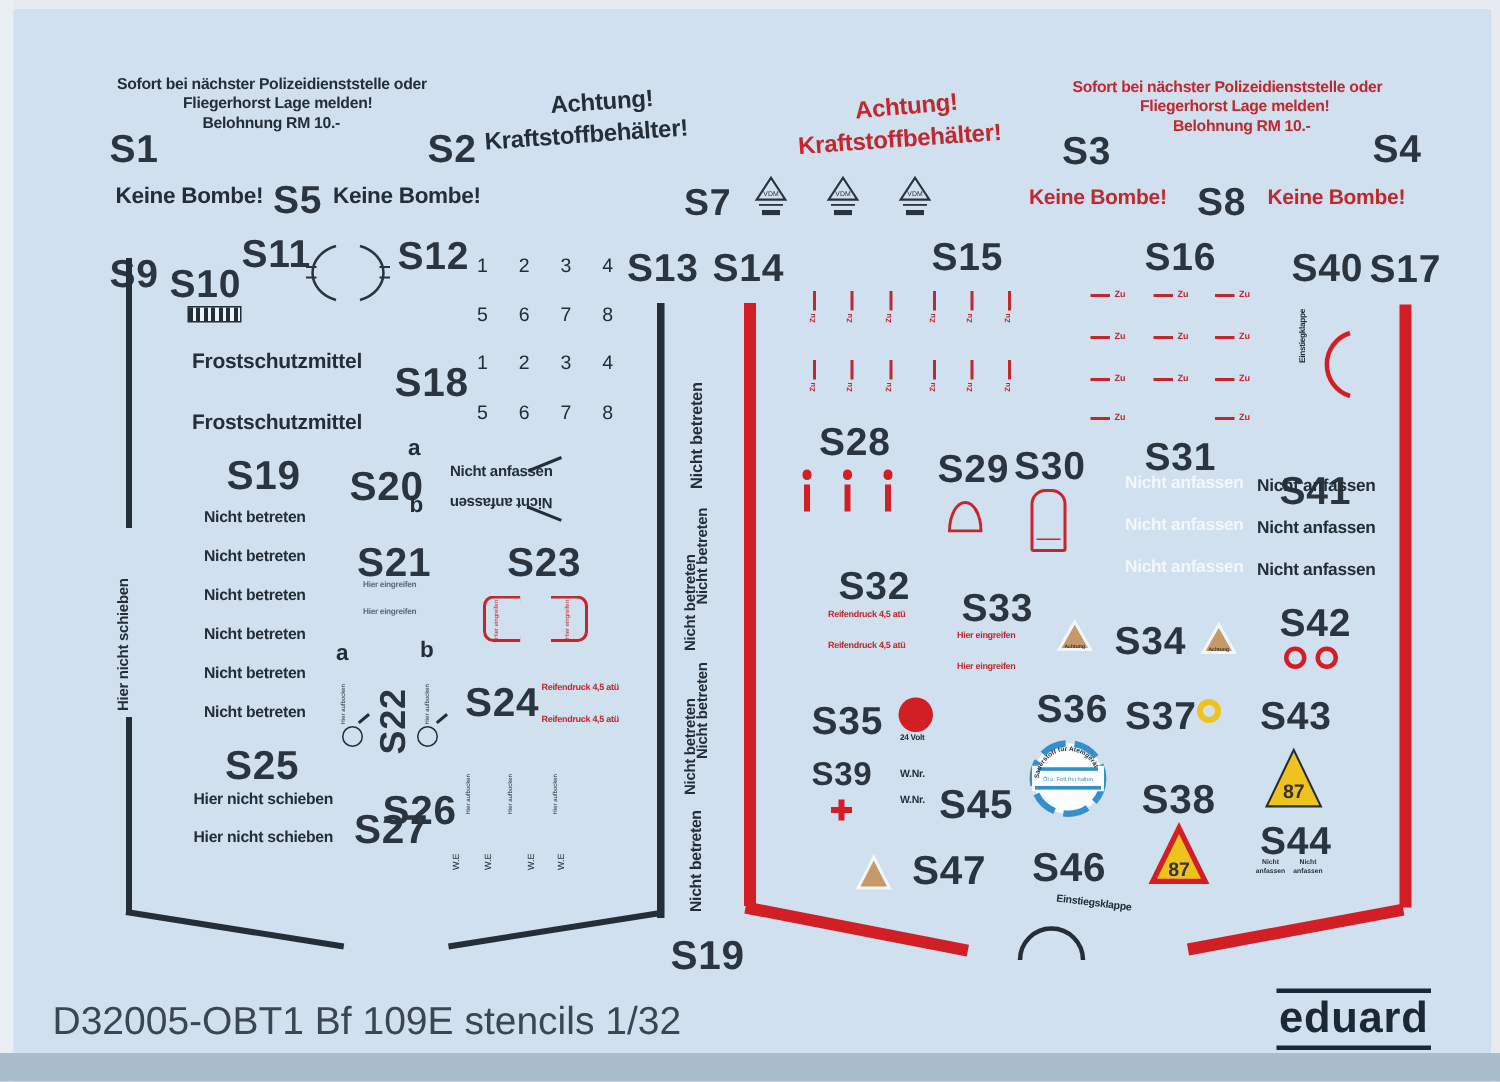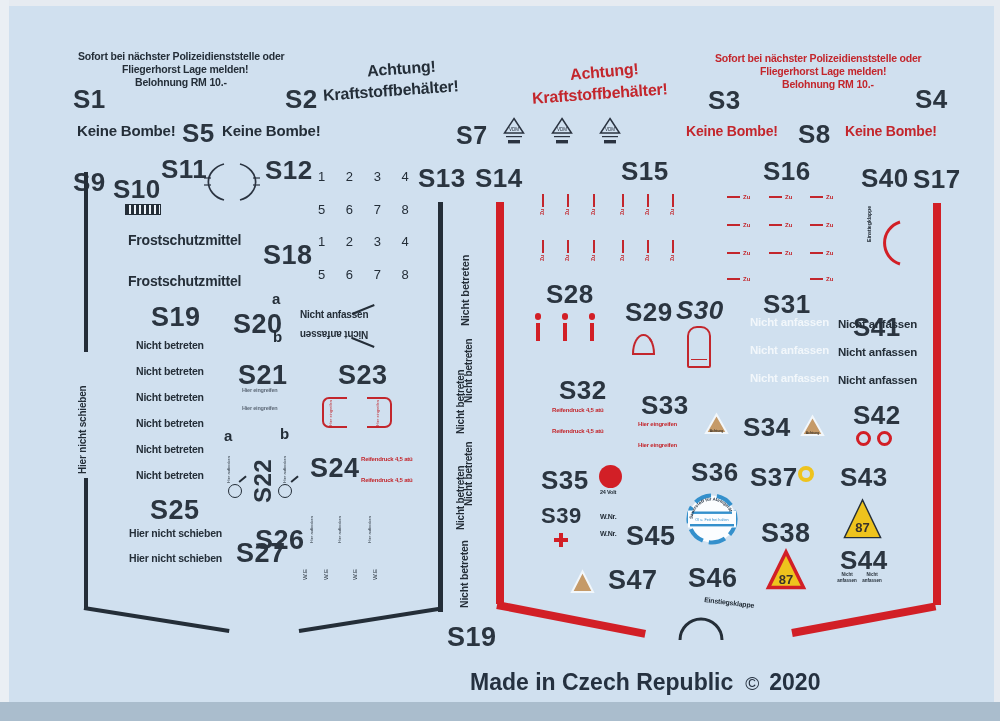--- a/index.html
+++ b/index.html
@@ -42,22 +42,23 @@
   .brand{left:851px;top:659px;width:103px;border-top:3.5px solid #1c2836;border-bottom:3.5px solid #1c2836;text-align:center;font-size:29px;font-weight:700;color:#1c2836;line-height:1.22;letter-spacing:.5px}
 </style>
 </head>
 <body>
 
 <div id="stage">
   <div class="edge top"></div>
   <div class="edge left"></div>
   <div class="edge right"></div>
 
-  <div class="it footer-made">
-    <span>Made in Czech Republic</span><span class="copy">©</span><span>2020</span>
+  <div class="it footer-title">D32005-OBT1 Bf 109E stencils 1/32</div>
+  <div class="it brand">
+    <span>eduard</span>
   </div>
 
   <div class="edge bottom"></div>
 <div class="it txt st" style="left: 78px; top: 51px; font-size: 10.5px;">Sofort bei nächster Polizeidienststelle oder</div>
     <div class="it txt st" style="left: 122px; top: 64px; font-size: 10.5px;">Fliegerhorst Lage melden!</div>
     <div class="it txt st" style="left: 135px; top: 77px; font-size: 10.5px;">Belohnung RM 10.-</div>
     <div class="it txt lbl" style="left: 73px; top: 85px; font-size: 26px;">S1</div>
     <div class="it txt lbl" style="left: 285px; top: 85px; font-size: 26px;">S2</div>
     <div class="it txt st b" style="left: 367px; top: 60px; font-size: 16px; transform: rotate(-4deg);">Achtung!</div>
     <div class="it txt st b" style="left: 323px; top: 82px; font-size: 16px; transform: rotate(-4deg);">Kraftstoffbehälter!</div>
@@ -270,21 +271,21 @@
     <div class="it txt st b" style="left: 750px; top: 372px; font-size: 11.5px; color: rgb(242, 247, 251);">Nicht anfassen</div>
     <div class="it txt st" style="left: 838px; top: 318px; font-size: 11.5px;">Nicht anfassen</div>
     <div class="it txt st" style="left: 838px; top: 346px; font-size: 11.5px;">Nicht anfassen</div>
     <div class="it txt st" style="left: 838px; top: 374px; font-size: 11.5px;">Nicht anfassen</div>
     <div class="it txt lbl" style="left: 546px; top: 280px; font-size: 26px;">S28</div>
     <div class="it itick" style="left: 534px; top: 313px; width: 8px; height: 28px; color: rgb(210, 31, 38);"></div>
     <div class="it itick" style="left: 561px; top: 313px; width: 8px; height: 28px; color: rgb(210, 31, 38);"></div>
     <div class="it itick" style="left: 588px; top: 313px; width: 8px; height: 28px; color: rgb(210, 31, 38);"></div>
     <div class="it txt lbl" style="left: 625px; top: 298px; font-size: 26px;">S29</div>
     <div class="it arch" style="left: 632px; top: 334px; width: 23px; height: 21px; color: rgb(195, 38, 44);"></div>
-    <div class="it txt lbl" style="left: 676px; top: 296px; font-size: 26px; font-style: italic;">S30</div>
+    <div class="it txt lbl" style="left: 676px; top: 296px; font-size: 26px;">S30</div>
     <div class="it door" style="left: 687px; top: 326px; width: 24px; height: 42px; color: rgb(195, 38, 44);"></div>
     <div class="it txt lbl" style="left: 763px; top: 290px; font-size: 26px;">S31</div>
     <div class="it txt lbl" style="left: 559px; top: 376px; font-size: 26px;">S32</div>
     <div class="it txt st" style="left: 552px; top: 407px; font-size: 6px; color: rgb(195, 38, 44);">Reifendruck 4,5 atü</div>
     <div class="it txt st" style="left: 552px; top: 428px; font-size: 6px; color: rgb(195, 38, 44);">Reifendruck 4,5 atü</div>
     <div class="it txt lbl" style="left: 641px; top: 391px; font-size: 26px;">S33</div>
     <div class="it txt st" style="left: 638px; top: 421px; font-size: 6px; color: rgb(195, 38, 44);">Hier eingreifen</div>
     <div class="it txt st" style="left: 638px; top: 442px; font-size: 6px; color: rgb(195, 38, 44);">Hier eingreifen</div>
     <div class="it tri" style="left: 703px; top: 412px; width: 27px; height: 24px;">
       <svg xmlns="http://www.w3.org/2000/svg" width="27" height="24" viewBox="0 0 27 24">

